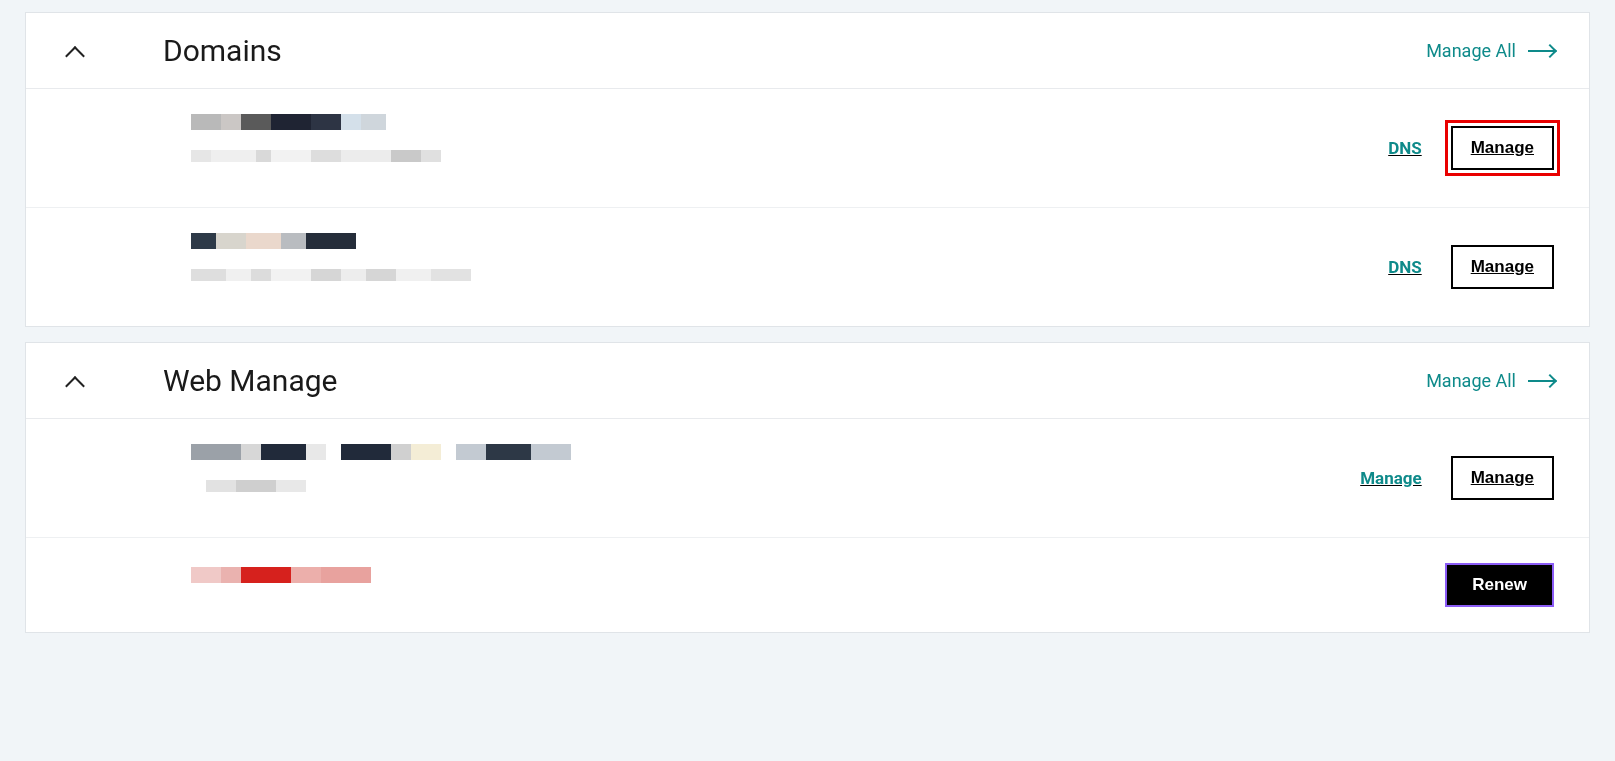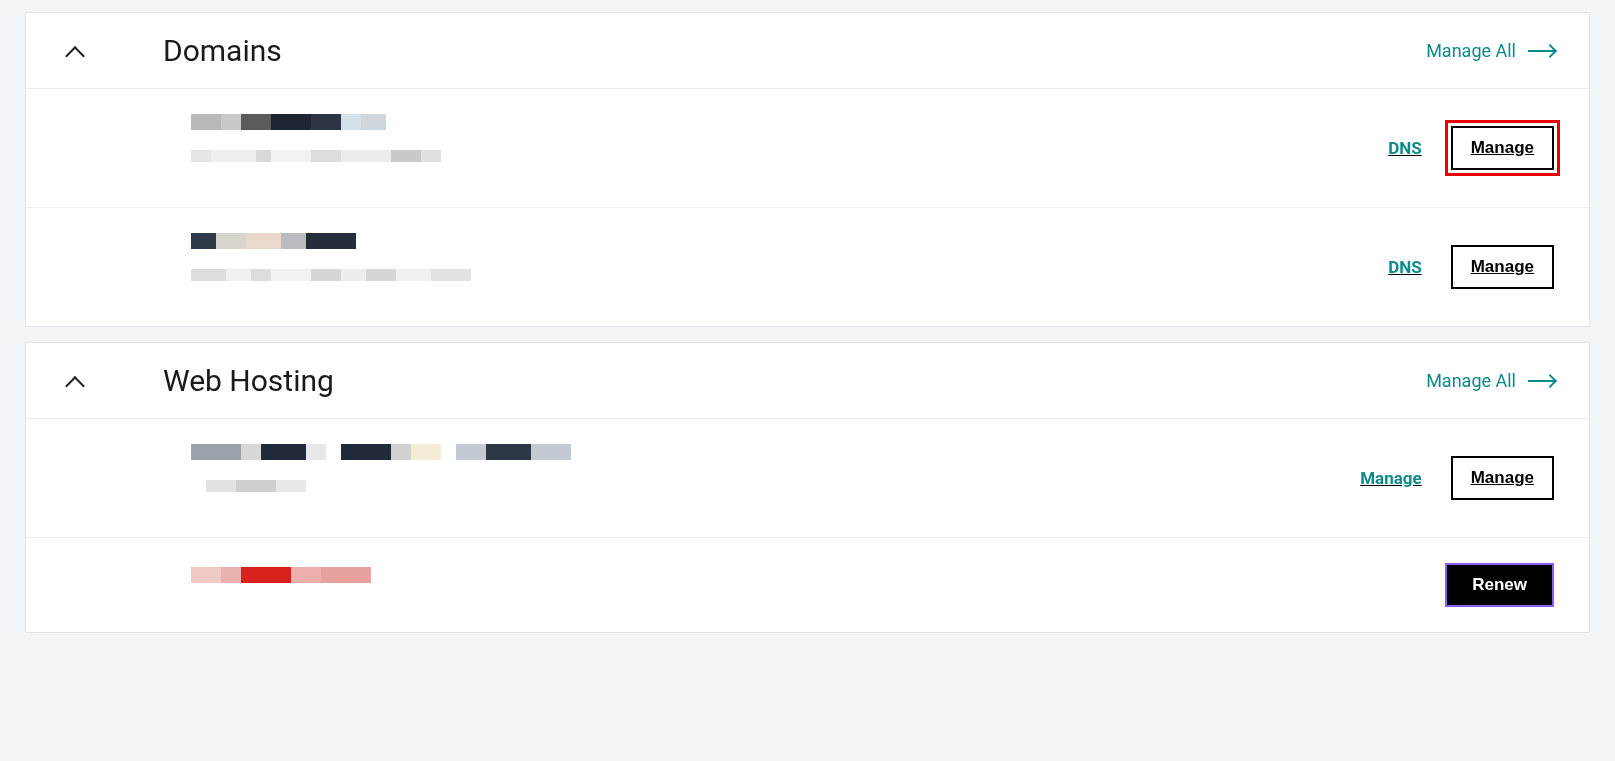--- a/index.html
+++ b/index.html
@@ -268,21 +268,21 @@
       <button class="btn-outline">Manage</button>
     </div>
   </div>
 </div>
 
 <div class="panel">
   <div class="panel-header">
     <div class="chevron-wrapper">
       <span class="chevron-up"></span>
     </div>
-    <h2 class="panel-title">Web Hosting</h2>
+    <h2 class="panel-title">Web Manage</h2>
     <div class="manage-all">
       <span>Manage All</span>
       <span class="arrow-right"></span>
     </div>
   </div>
 
   <div class="item-row">
     <div class="item-content">
       <div class="blur-line h1l1">
         <span class="blur-block b1"></span>

